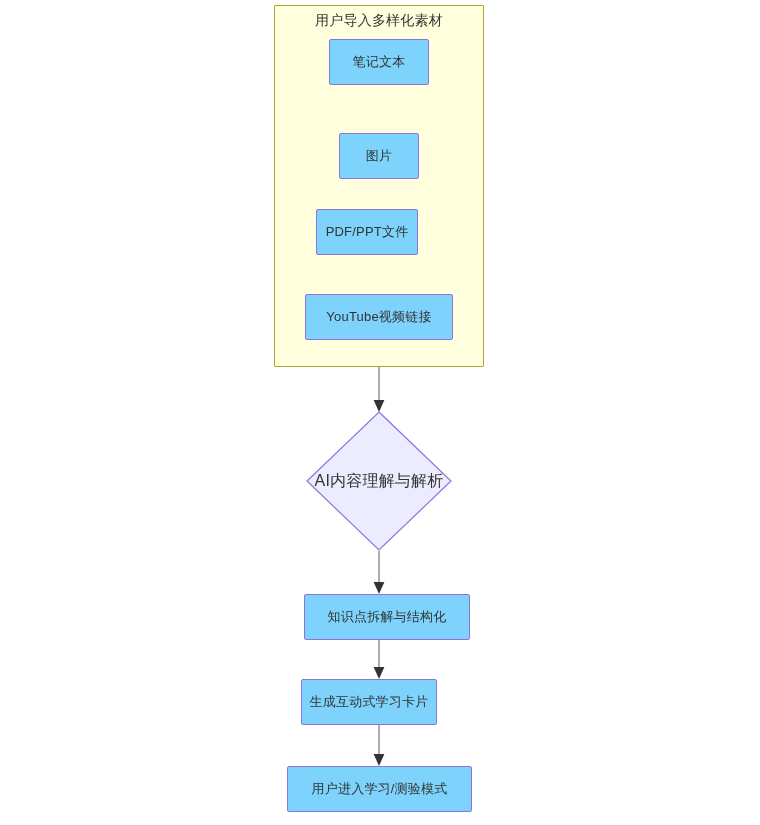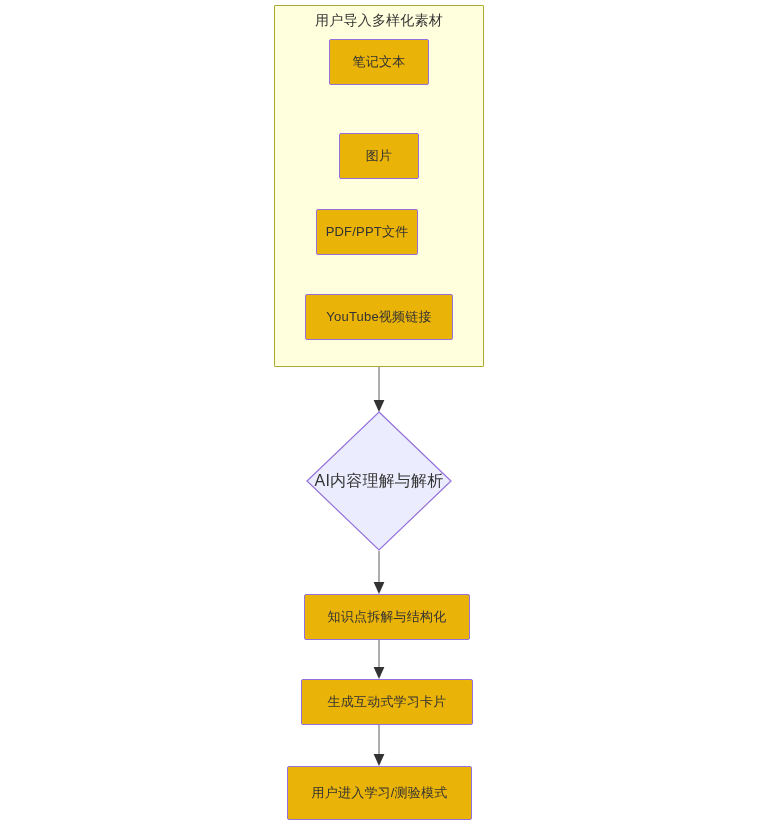--- a/index.html
+++ b/index.html
@@ -43,41 +43,41 @@
     font-size: 14px;
     color: #333333;
     line-height: 16px;
     letter-spacing: 0.2px;
   }
 
   
   .node {
     position: absolute;
     box-sizing: border-box;
-    background: #eab308;
+    background: #7dd3fc;
     border: 1px solid #9370db;
     border-radius: 2px;
     display: flex;
     align-items: center;
     justify-content: center;
     color: #333333;
     font-size: 13px;
     line-height: 16px;
     white-space: nowrap;
     letter-spacing: 0.2px;
   }
 
   
   .n-note   { left: 329px; top: 39px;  width: 100px; height: 46px; }
   .n-image  { left: 339px; top: 133px; width: 80px;  height: 46px; }
   .n-pdf    { left: 316px; top: 209px; width: 102px; height: 46px; }
   .n-video  { left: 305px; top: 294px; width: 148px; height: 46px; }
   .n-struct { left: 304px; top: 594px; width: 166px; height: 46px; }
-  .n-cards  { left: 301px; top: 679px; width: 172px; height: 46px; }
-  .n-mode   { left: 287px; top: 766px; width: 185px; height: 54px; }
+  .n-cards  { left: 301px; top: 679px; width: 136px; height: 46px; }
+  .n-mode   { left: 287px; top: 766px; width: 185px; height: 46px; }
 
   
   .diamond-wrap {
     position: absolute;
     left: 306px;
     top: 411px;
     width: 146px;
     height: 140px;
   }
   .diamond-wrap svg {

